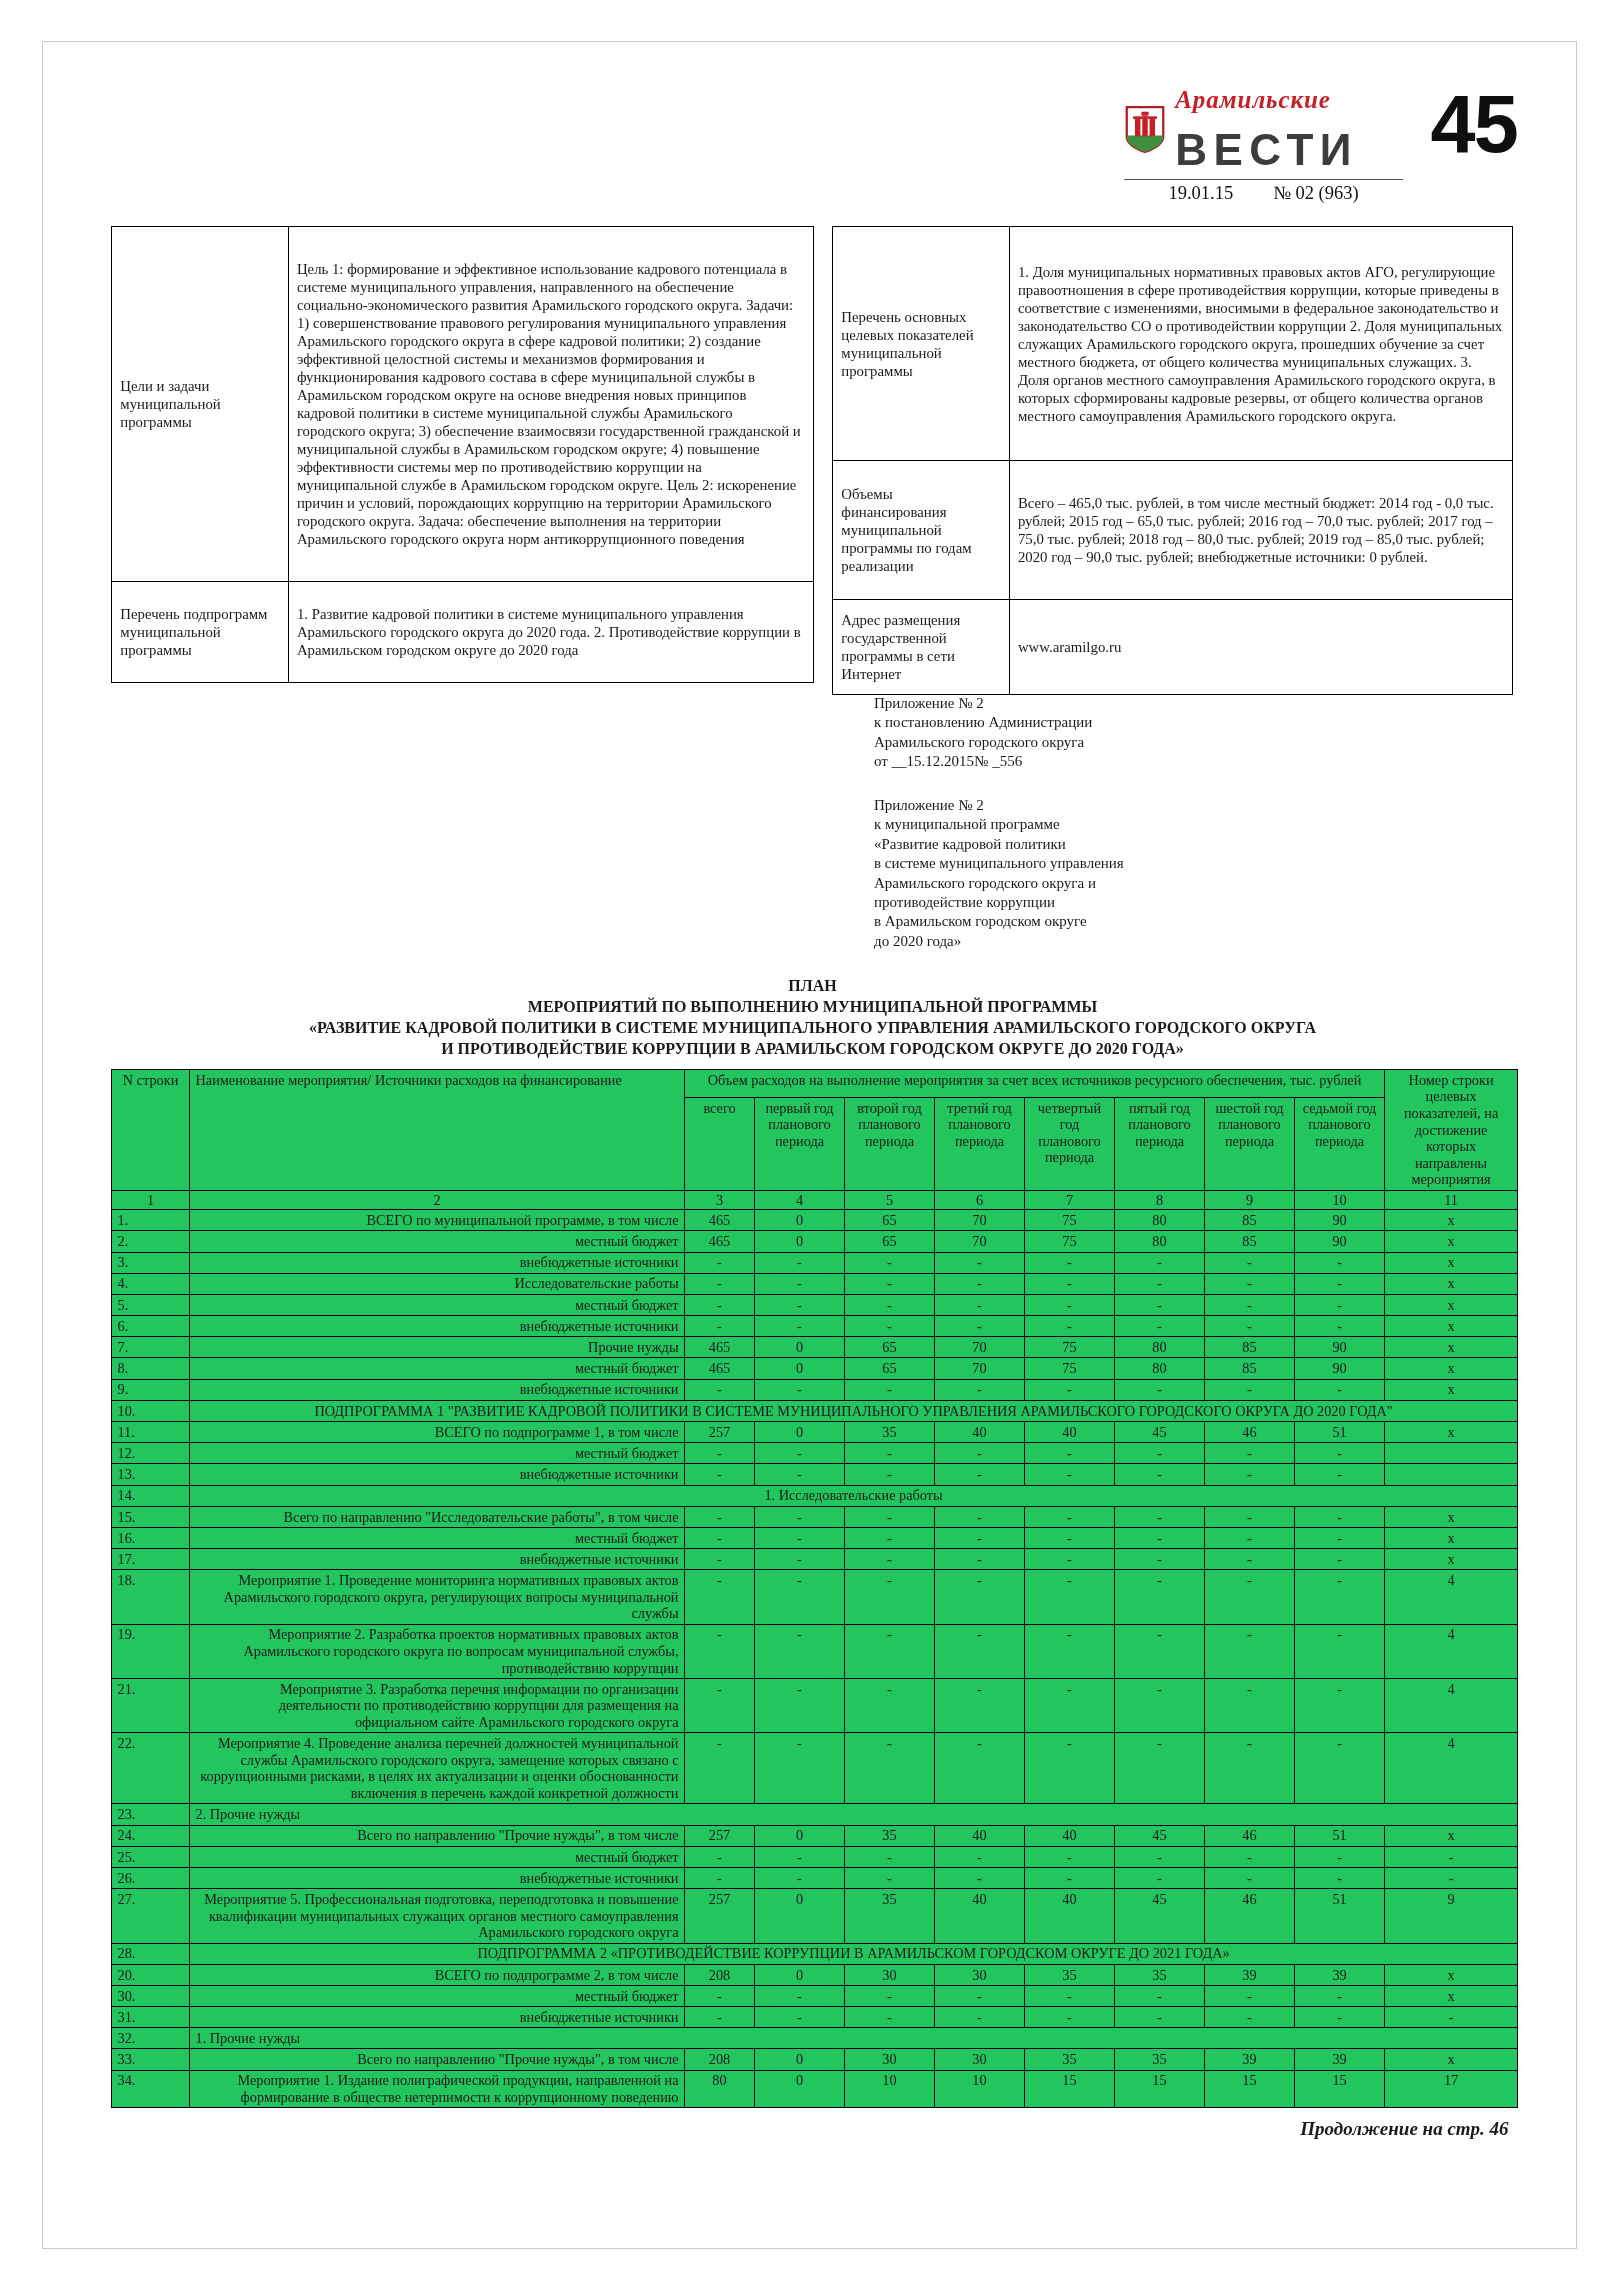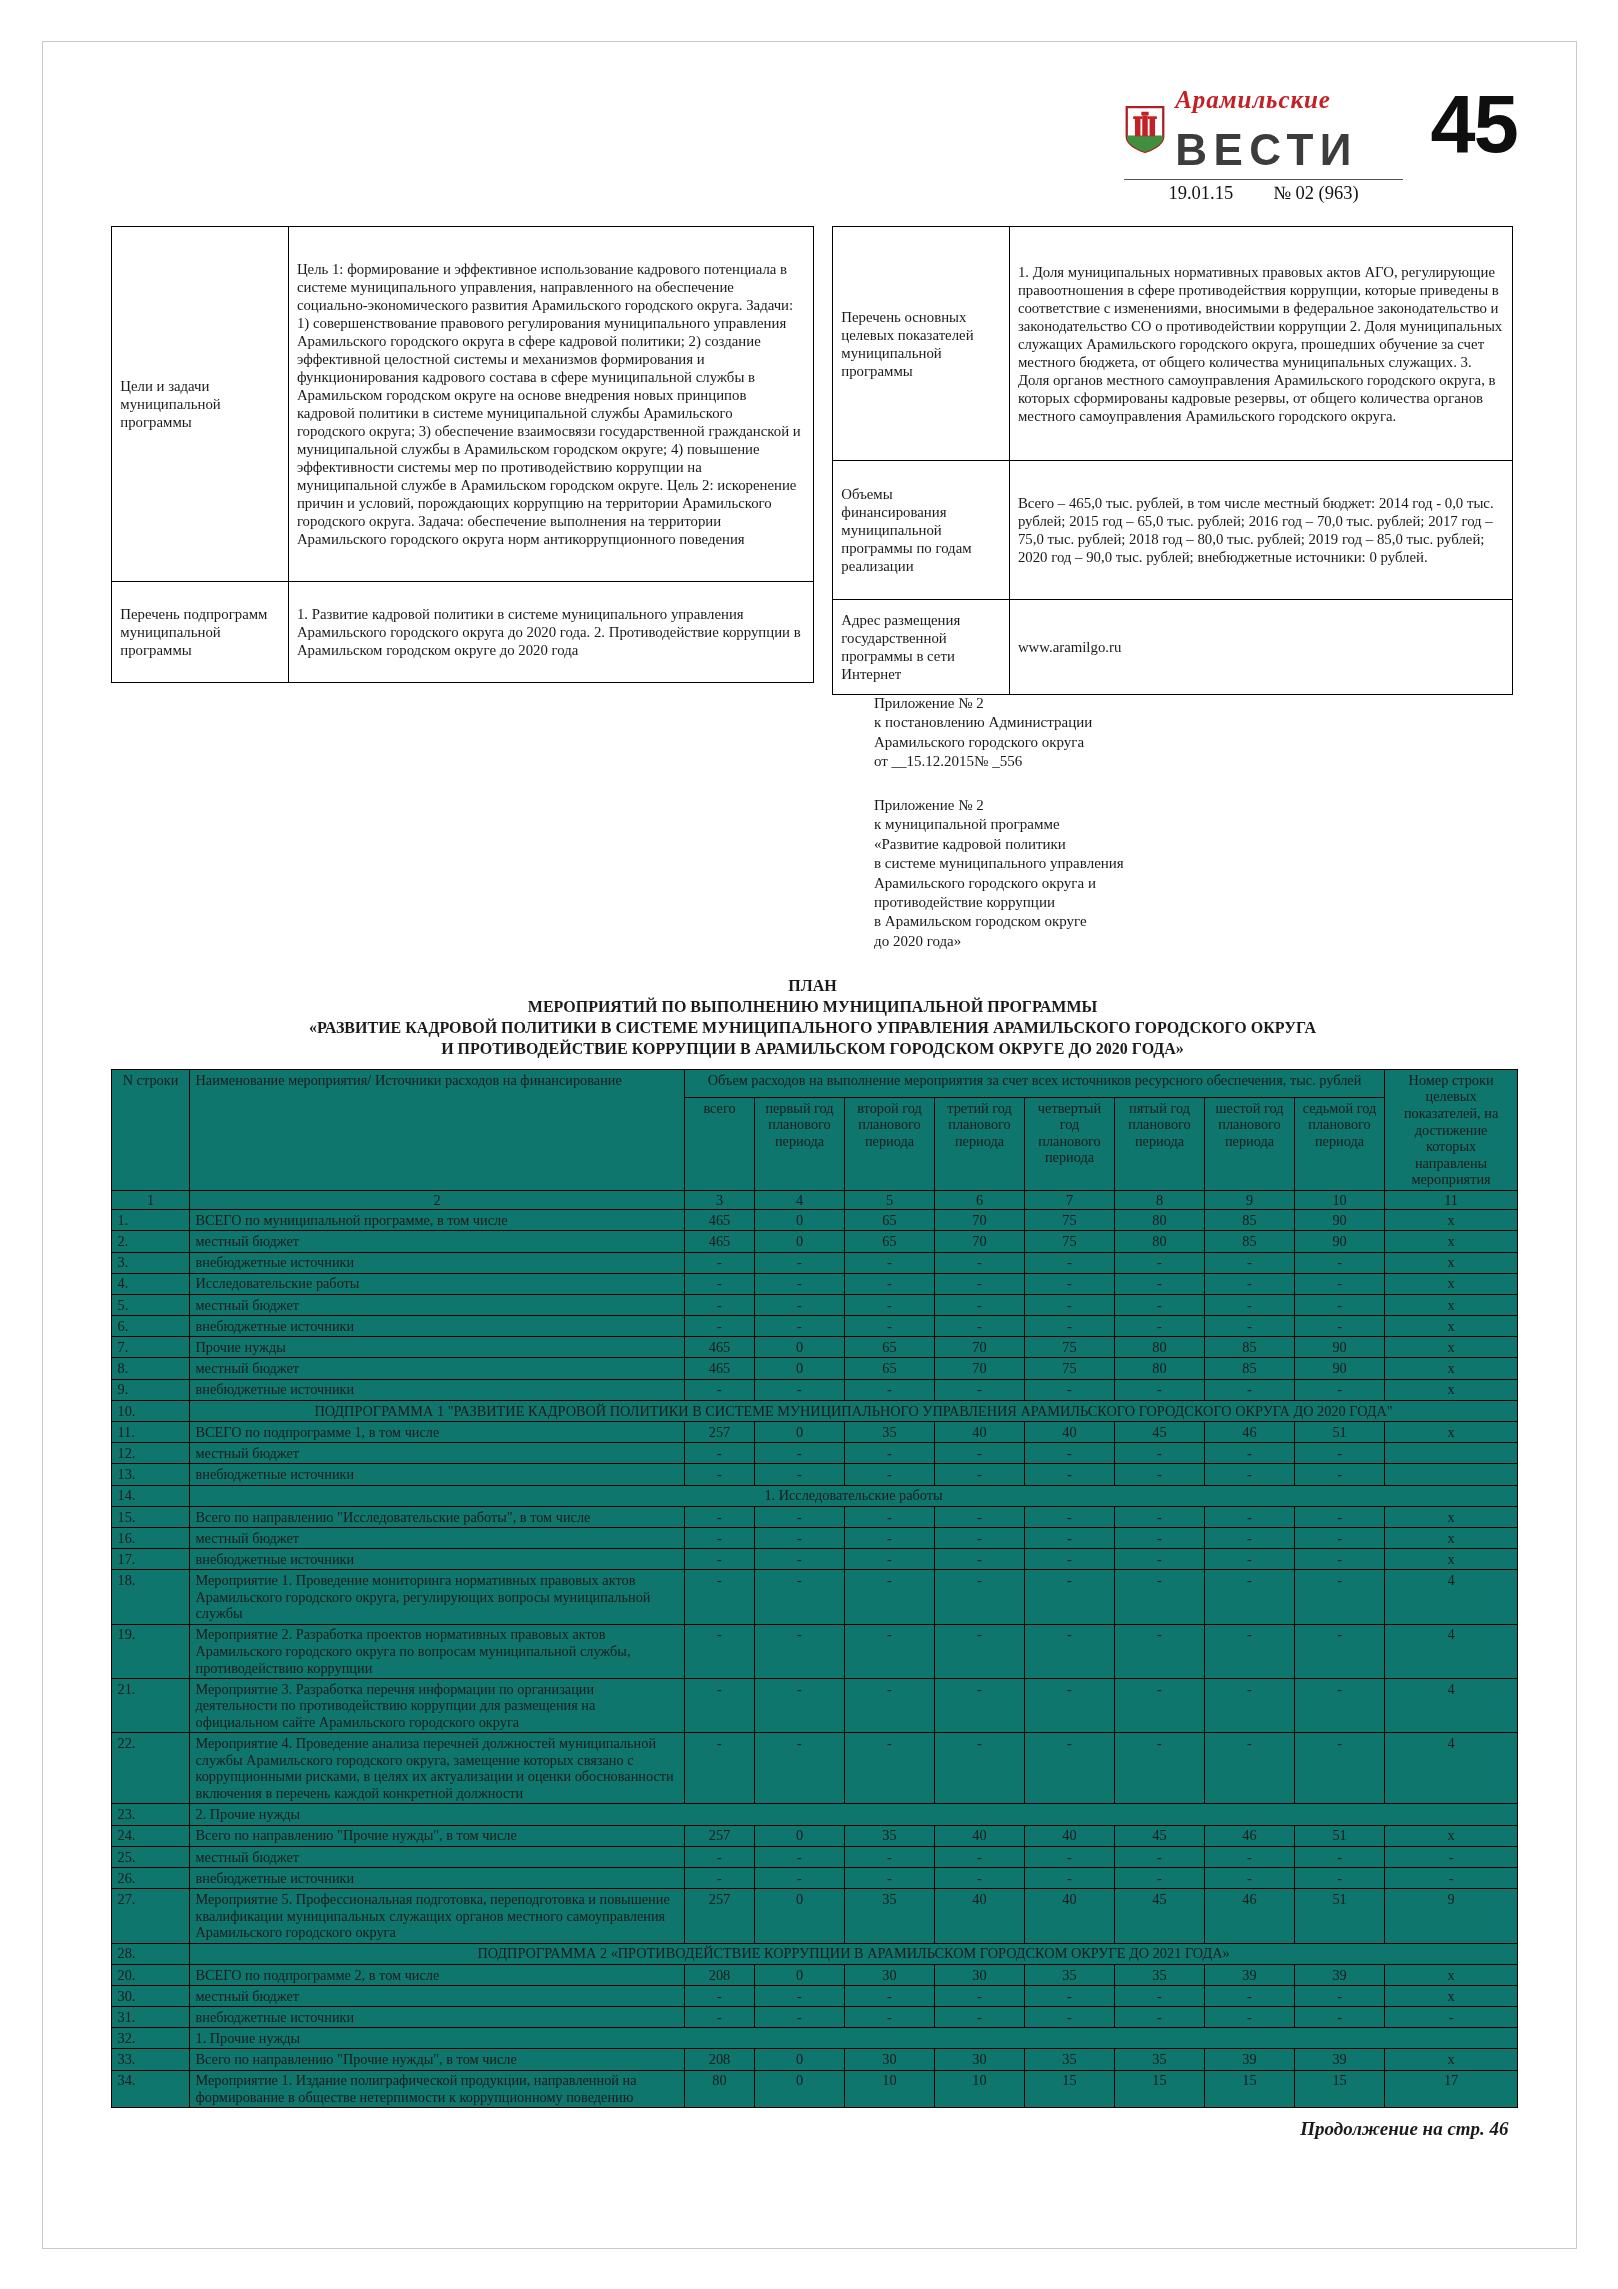--- a/index.html
+++ b/index.html
@@ -69,31 +69,31 @@
   
   .plan-title {
     position: absolute; top: 975px; left: 109px; width: 1407px;
     text-align: center; font-weight: bold; font-size: 16px; line-height: 21px;
   }
 
   
   .plan-wrap { position: absolute; top: 1069px; left: 111px; width: 1405px; }
   table.plan {
     border-collapse: collapse; table-layout: fixed; width: 1402px;
-    font-size: 14.3px; line-height: 16.6px; background: #0f766e;
+    font-size: 14.3px; line-height: 16.6px; background: #22c55e;
   }
   table.plan th, table.plan td {
     border: 0.9px solid #000; padding: 1.8px 5.5px; vertical-align: top;
     overflow: hidden;
   }
   table.plan thead th { font-weight: normal; text-align: center; }
   table.plan thead th.h-name { text-align: left; }
   table.plan thead tr.index-row th { padding: 0.9px 3.7px; }
   td.c-n { text-align: left; padding-left: 7.4px; }
-  td.c-name { text-align: left; }
+  td.c-name { text-align: right; }
   td.c-val, td.c-target { text-align: center; }
   td.c-section { text-align: left; padding-left: 9.2px; }
   td.c-section.center { text-align: center; }
 
   .continuation {
     margin-top: 9.2px; padding-right: 7.4px; text-align: right;
     font-style: italic; font-weight: bold; font-size: 19px;
   }
 </style>
 </head>

